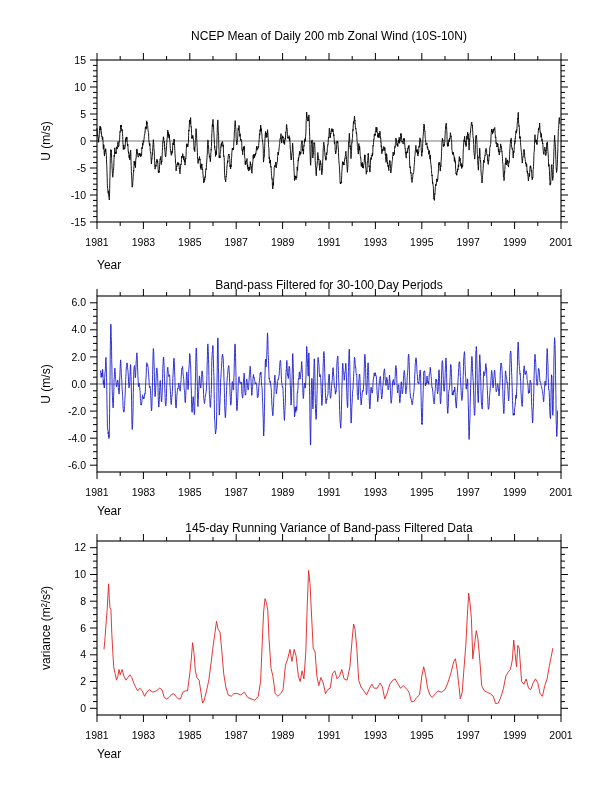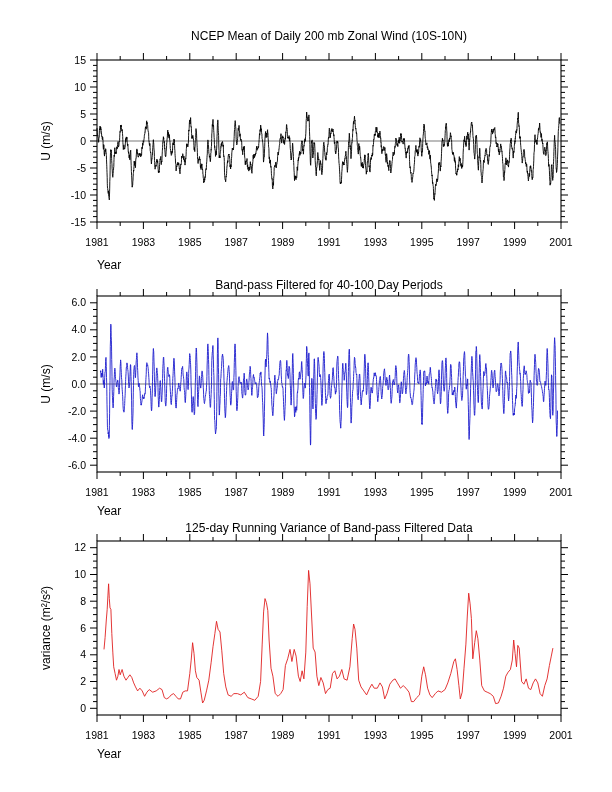--- a/index.html
+++ b/index.html
@@ -372,22 +372,22 @@
         <line x1="561" y1="567.8" x2="565" y2="567.8" stroke="#000" stroke-width="1"></line>
         <line x1="97" y1="561.1" x2="93" y2="561.1" stroke="#000" stroke-width="1"></line>
         <line x1="561" y1="561.1" x2="565" y2="561.1" stroke="#000" stroke-width="1"></line>
         <line x1="97" y1="554.4" x2="93" y2="554.4" stroke="#000" stroke-width="1"></line>
         <line x1="561" y1="554.4" x2="565" y2="554.4" stroke="#000" stroke-width="1"></line>
         <polyline points="104.0,649.4 105.1,637.4 106.3,620.0 107.2,609.3 107.9,595.9 108.6,583.8 109.3,598.6 110.0,607.9 110.9,609.3 111.8,633.4 112.8,652.1 113.7,666.8 115.1,673.5 116.5,680.2 117.9,676.2 119.0,669.5 120.2,674.8 122.1,669.5 123.9,676.2 126.0,680.2 127.9,677.5 129.9,674.8 131.8,677.5 133.7,682.9 135.5,686.9 137.6,690.9 139.9,688.2 142.2,690.9 144.6,696.3 146.9,692.2 149.2,689.6 152.7,692.2 156.2,690.9 159.6,688.2 162.0,689.6 164.3,697.6 166.6,698.9 168.9,697.6 171.2,694.9 173.6,693.6 175.9,696.3 178.2,698.9 180.5,698.9 182.8,692.2 185.2,690.9 187.5,690.9 189.8,673.5 191.2,660.1 192.6,642.7 194.0,653.4 195.4,670.8 196.8,677.5 199.1,680.2 200.9,692.2 202.6,703.0 204.2,700.3 206.5,690.9 208.8,680.2 211.1,662.8 213.0,646.7 214.9,633.4 216.5,621.3 218.1,629.3 220.0,632.0 221.8,650.8 223.7,673.5 225.8,686.9 228.1,694.9 231.1,696.3 233.9,693.6 237.4,693.6 240.8,694.9 244.3,692.2 247.8,697.6 251.3,698.9 254.8,700.3 258.2,696.3 260.6,681.5 262.2,644.1 263.6,611.9 265.0,598.6 266.4,602.6 267.8,610.6 269.1,640.0 271.0,668.2 272.9,676.2 275.2,693.6 278.0,696.3 280.7,693.6 283.1,689.6 285.4,665.5 287.7,658.8 290.0,649.4 291.9,661.5 294.2,649.4 296.1,656.1 298.4,676.2 300.2,681.5 302.1,670.8 303.9,678.9 305.8,652.1 307.2,606.6 308.6,570.4 310.0,583.8 311.6,616.0 313.2,648.1 315.1,652.1 316.9,676.2 318.8,685.6 320.9,677.5 323.2,682.9 325.5,693.6 327.8,689.6 330.2,688.2 332.5,673.5 334.8,670.8 337.1,678.9 339.4,676.2 341.8,669.5 344.1,678.9 347.1,680.2 349.9,666.8 352.2,638.7 353.6,624.0 355.0,629.3 356.8,648.1 358.7,680.2 361.0,686.9 363.8,690.9 366.6,694.9 369.6,688.2 371.9,684.2 374.2,688.2 377.3,688.2 380.0,682.9 382.4,686.9 384.7,698.9 387.0,693.6 389.8,684.2 392.8,680.2 395.1,678.9 397.4,682.9 400.5,688.2 403.2,685.6 406.0,688.2 409.0,692.2 411.4,701.6 413.7,701.6 416.7,697.6 419.5,694.9 421.8,676.2 423.7,666.8 425.5,674.8 427.6,688.2 429.9,694.9 432.2,697.6 435.3,693.6 438.0,690.9 441.5,692.2 445.0,689.6 447.8,682.9 450.8,673.5 453.8,661.5 455.4,658.8 457.1,669.5 458.9,685.6 460.3,698.9 462.2,692.2 464.0,668.2 465.9,644.1 467.3,616.0 468.7,593.2 470.1,603.9 471.4,618.6 472.8,658.8 474.7,642.7 476.3,630.7 477.9,638.7 479.8,660.1 481.7,685.6 484.4,690.9 487.2,692.2 490.2,693.6 493.3,696.3 495.6,703.6 498.4,703.0 501.1,696.3 503.5,688.2 505.8,676.2 508.1,672.2 510.4,669.5 512.3,660.1 513.7,640.0 515.1,653.4 516.5,666.8 517.8,645.4 519.2,648.1 521.6,681.5 523.9,684.2 526.2,678.9 528.5,688.2 530.8,689.6 533.2,682.9 535.5,678.9 537.8,682.9 540.1,693.6 542.4,696.3 544.8,685.6 547.1,678.9 549.4,665.5 551.3,656.1 552.9,648.1" fill="none" stroke="#e02020" stroke-width="0.9" stroke-linejoin="round"></polyline>
       </g>
     </svg>
 
   <div class="ptitle t0">NCEP Mean of Daily 200 mb Zonal Wind (10S-10N)</div>
-  <div class="ptitle t1">Band-pass Filtered for 40-100 Day Periods</div>
-  <div class="ptitle t2">125-day Running Variance of Band-pass Filtered Data</div>
+  <div class="ptitle t1">Band-pass Filtered for 30-100 Day Periods</div>
+  <div class="ptitle t2">145-day Running Variance of Band-pass Filtered Data</div>
 
   <div class="ylab y0">U (m/s)</div>
   <div class="ylab y1">U (m/s)</div>
   <div class="ylab y2">variance (m²/s²)</div>
 
   <div class="xaxt x0">Year</div>
   <div class="xaxt x1">Year</div>
   <div class="xaxt x2">Year</div>
 </div>
 

